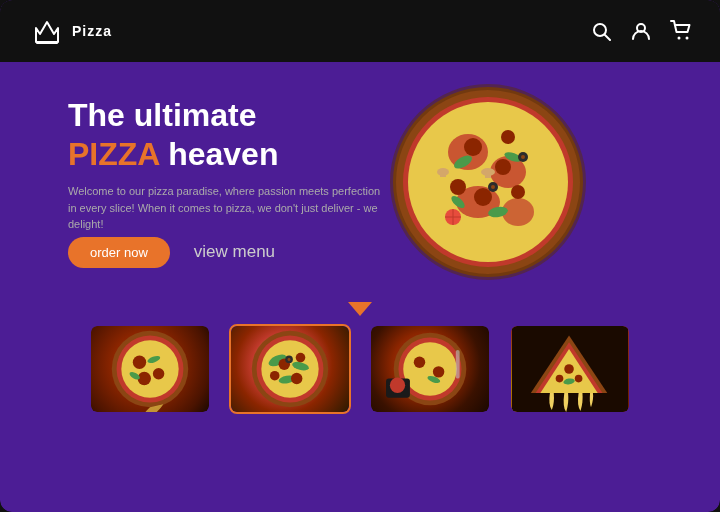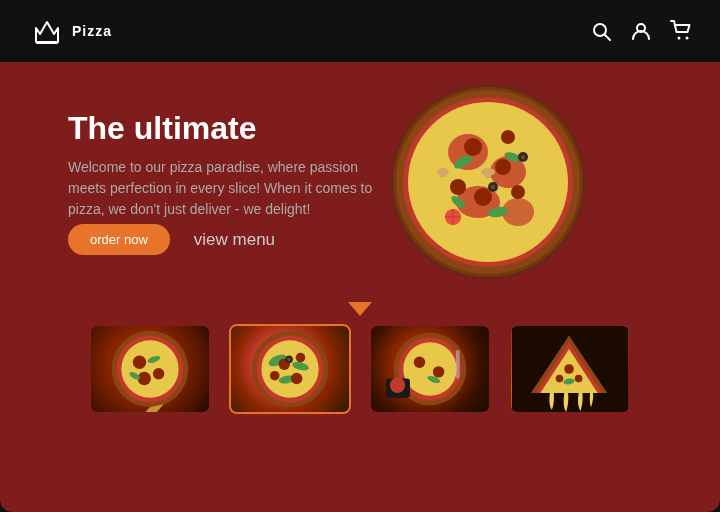--- a/index.html
+++ b/index.html
@@ -9,21 +9,21 @@
       background: #111;
       font-family: 'Arial', sans-serif;
       color: #fff;
       overflow: hidden;
       border-radius: 12px;
     }
 
     .page-wrapper {
       width: 720px;
       height: 512px;
-      background: #7f1d1d;
+      background: #4c1d95;
       border-radius: 12px;
       overflow: hidden;
       position: relative;
     }
 
     
     header {
       display: flex;
       align-items: center;
       justify-content: space-between;
@@ -111,21 +111,21 @@
       font-size: 32px;
       font-weight: bold;
       line-height: 1.2;
     }
 
     .pizza-word {
       color: #e8732a;
     }
 
     .hero-desc {
-      font-size: 14px;
+      font-size: 11px;
       color: #aaa;
       margin-top: 10px;
       line-height: 1.5;
       max-width: 320px;
     }
 
     .hero-buttons {
       display: flex;
       gap: 24px;
       align-items: center;
@@ -257,20 +257,23 @@
           <circle cx="9" cy="18" r="1.5" fill="#fff"></circle>
           <circle cx="17" cy="18" r="1.5" fill="#fff"></circle>
         </svg>
       </div>
     </div>
   </header>
 
   <section class="hero">
     <div class="hero-text">
       <div class="hero-title">The ultimate</div>
+      <div class="hero-title-line2">
+        <span class="pizza-word">PIZZA</span><span> heaven</span>
+      </div>
       <p class="hero-desc">Welcome to our pizza paradise, where passion meets perfection in every slice! When it comes to pizza, we don't just deliver - we delight!</p>
       <div class="hero-buttons">
         <button class="btn-order">order now</button>
         <button class="btn-view-menu">view menu</button>
       </div>
     </div>
 
     <div class="pizza-hero-container">
       <svg width="200" height="200" viewBox="0 0 200 200">
 

